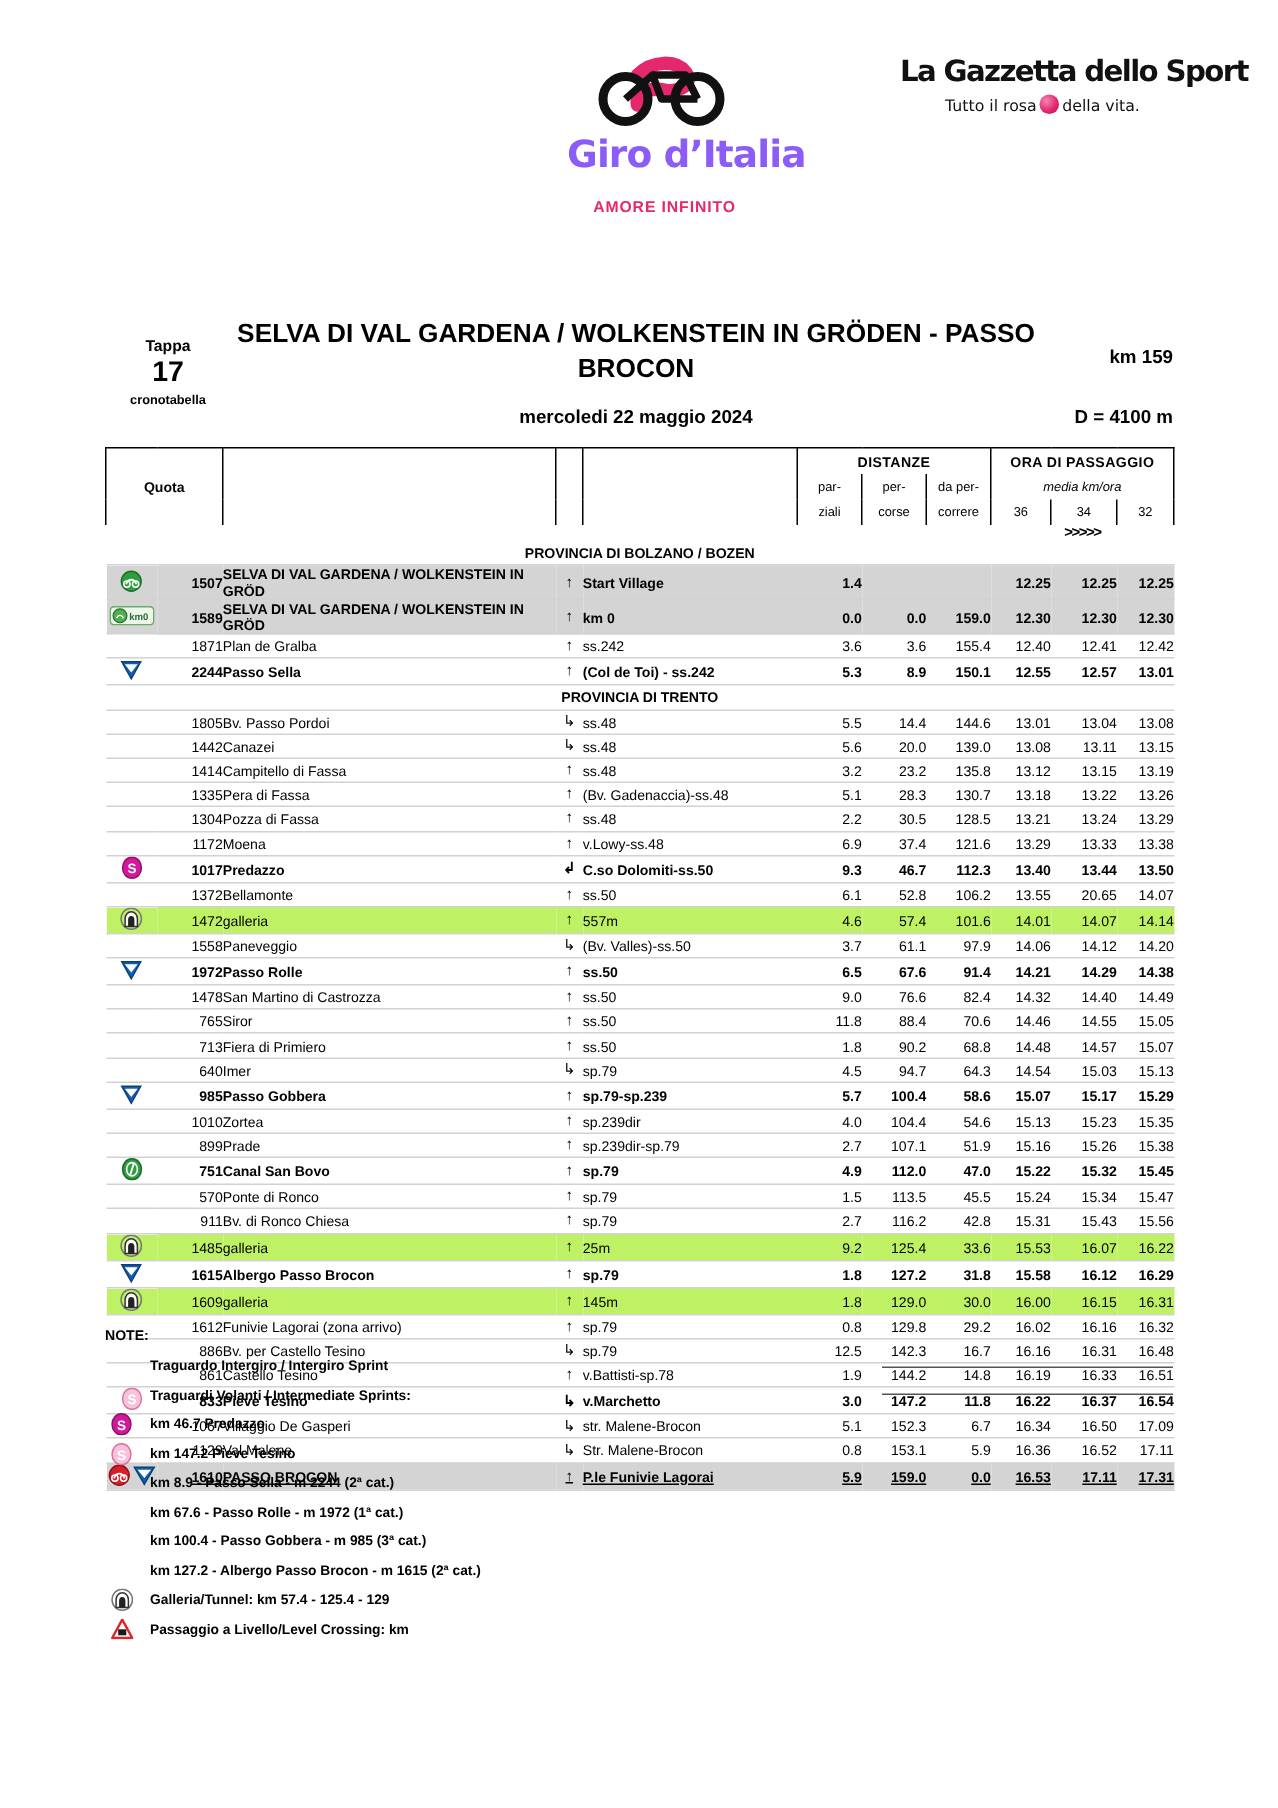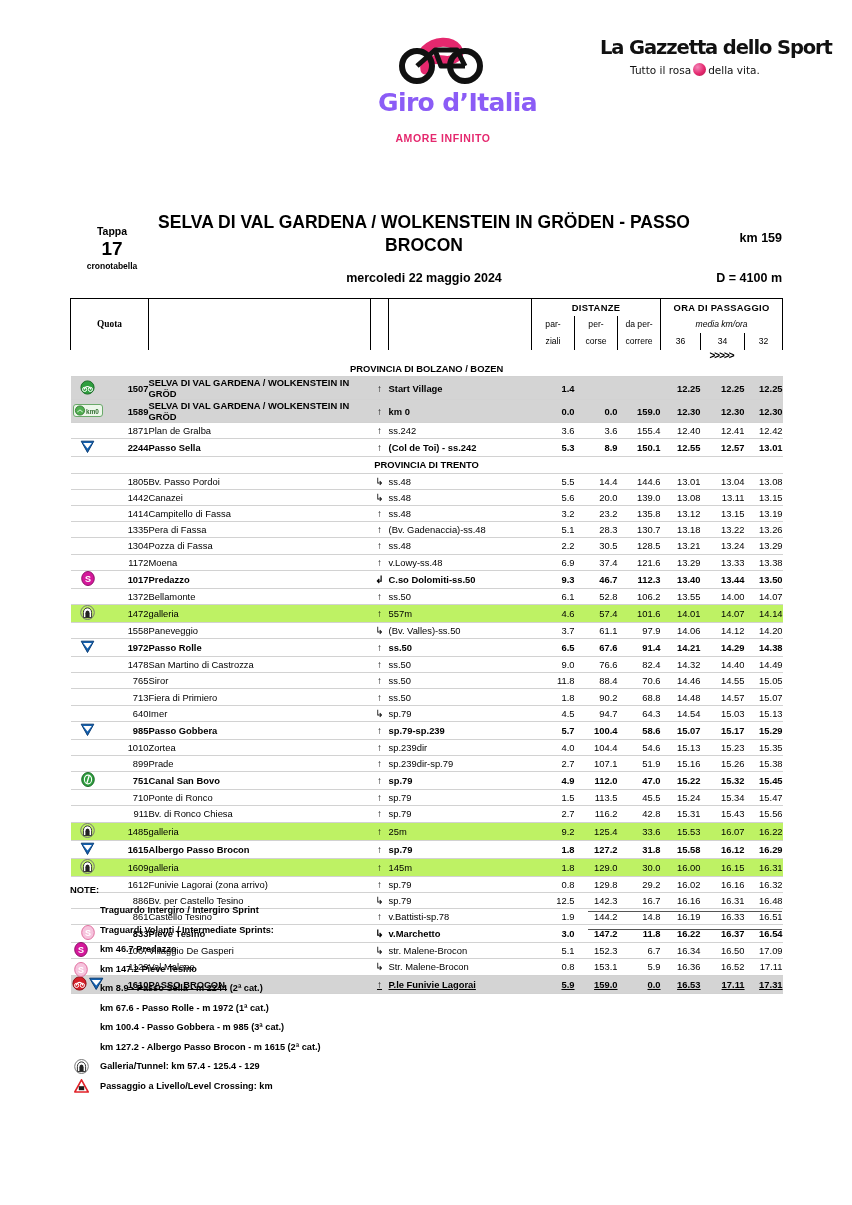--- a/index.html
+++ b/index.html
@@ -158,21 +158,21 @@
         <col style="width:43px">
           <col style="width:43px">
           <col style="width:43px">
         <col style="width:40px">
           <col style="width:44px">
           <col style="width:38px">
       </colgroup>
 
       <thead>
         <tr class="hrow">
-          <td class="tbl-topline" rowspan="3" colspan="2" style="border-left:1.6px solid #000;border-right:1.6px solid #000;font-family:Liberation Serif, serif;">
+          <td class="tbl-topline" rowspan="3" colspan="2" style="border-left:1.6px solid #000;border-right:1.6px solid #000;">
             <div class="quota-lbl">Quota</div>
           </td>
           <td class="tbl-topline" rowspan="3" style="border-right:1.6px solid #000;"></td>
           <td class="tbl-topline" rowspan="3" style="border-right:1.6px solid #000;"></td>
           <td class="tbl-topline" rowspan="3" style="border-right:1.6px solid #000;"></td>
           <td class="tbl-topline grp-title" colspan="3" style="border-right:1.6px solid #000;">DISTANZE</td>
           <td class="tbl-topline grp-title" colspan="3" style="border-right:1.6px solid #000;">ORA DI PASSAGGIO</td>
         </tr>
         <tr class="hrow">
           <td class="sub-lbl hcell">par-</td>
@@ -362,21 +362,21 @@
           <tr class="drow   ">
             <td class="c-icon"><span class="ico"></span></td>
             <td class="c-quota">1372</td>
             <td class="c-loc">Bellamonte</td>
             <td class="c-arr">↑</td>
             <td class="c-road">ss.50</td>
             <td class="c-num">6.1</td>
             <td class="c-num">52.8</td>
             <td class="c-num">106.2</td>
             <td class="c-time">13.55</td>
-            <td class="c-time">14.00</td>
+            <td class="c-time">20.65</td>
             <td class="c-time">14.07</td>
           </tr>
           <tr class="drow tunnel  ">
             <td class="c-icon"><span class="ico"><svg class="ico-tunnel" viewBox="0 0 15 15">
                   <ellipse cx="7.5" cy="7.5" rx="6.8" ry="7" fill="none" stroke="#777" stroke-width="1"></ellipse>
                   <path d="M3.4 12.6 V7.5 a4.1 4.6 0 0 1 8.2 0 V12.6 Z" fill="#fff" stroke="#333" stroke-width="1"></path>
                   <path d="M5.4 12.6 V8.2 a2.1 2.6 0 0 1 4.2 0 V12.6 Z" fill="#222"></path>
                 </svg></span></td>
             <td class="c-quota">1472</td>
             <td class="c-loc">galleria</td>
@@ -524,21 +524,21 @@
             <td class="c-road">sp.79</td>
             <td class="c-num">4.9</td>
             <td class="c-num">112.0</td>
             <td class="c-num">47.0</td>
             <td class="c-time">15.22</td>
             <td class="c-time">15.32</td>
             <td class="c-time">15.45</td>
           </tr>
           <tr class="drow   ">
             <td class="c-icon"><span class="ico"></span></td>
-            <td class="c-quota">710</td>
+            <td class="c-quota">570</td>
             <td class="c-loc">Ponte di Ronco</td>
             <td class="c-arr">↑</td>
             <td class="c-road">sp.79</td>
             <td class="c-num">1.5</td>
             <td class="c-num">113.5</td>
             <td class="c-num">45.5</td>
             <td class="c-time">15.24</td>
             <td class="c-time">15.34</td>
             <td class="c-time">15.47</td>
           </tr>

